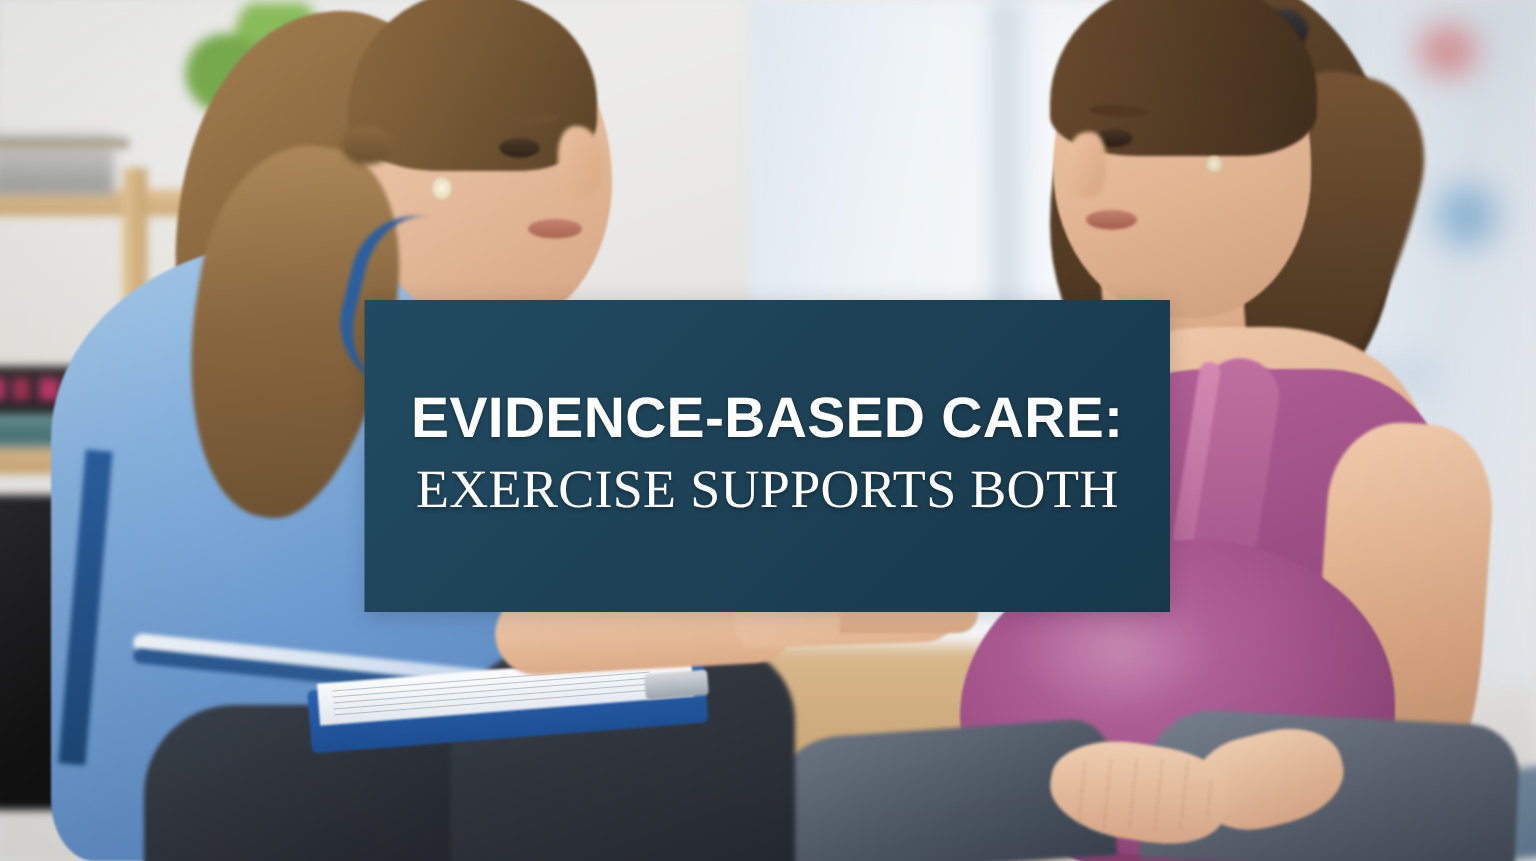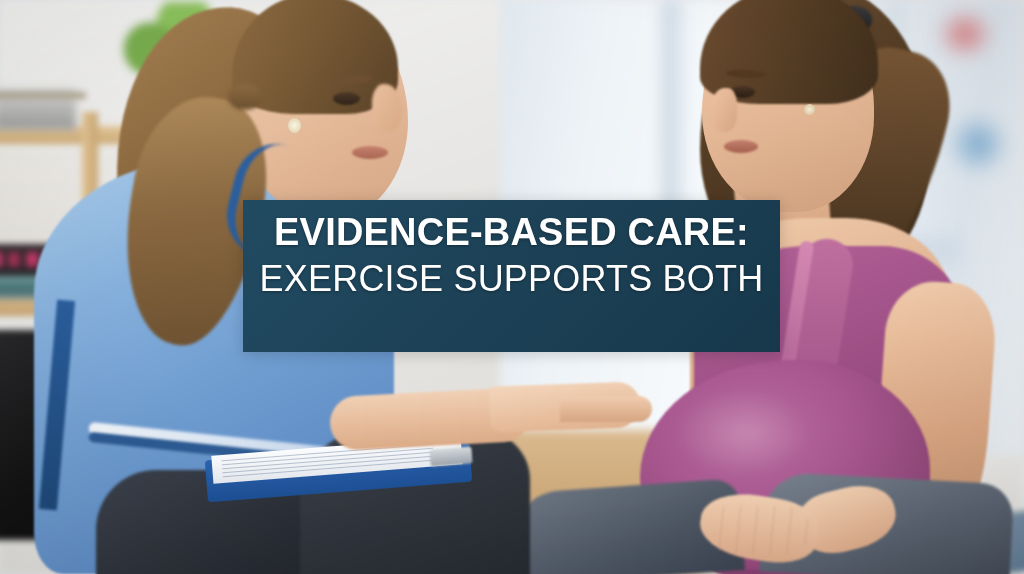--- a/index.html
+++ b/index.html
@@ -448,44 +448,45 @@
   .vignette {
     left:0; top:0; width:1024px; height:574px;
     background:radial-gradient(ellipse at 50% 45%, rgba(0,0,0,0) 55%, rgba(0,0,0,.08) 100%);
     pointer-events:none;
   }
 
   
   #caption-overlay {
     position:absolute;
     left:243px; top:200px;
-    width:537px; height:152px;
+    width:537px; height:208px;
     background:linear-gradient(135deg,#214b62 0%, #1d4257 45%, #17384b 100%);
     display:flex; flex-direction:column;
-    align-items:center; 
+    align-items:center; justify-content:center;
     padding:12px 14px 16px;
     box-shadow:0 2px 14px rgba(0,0,0,.18);
   }
   .cap-line {
     color:#ffffff;
     text-align:center;
     letter-spacing:.2px;
     line-height:1.08;
     text-shadow:0 1px 3px rgba(0,0,0,.35);
     white-space:nowrap;
   }
   .cap-line-1 {
     font-weight:bold;
     font-size:38px;
     margin-bottom:3px;
   }
   .cap-line-2, .cap-line-3 {
     font-weight:normal;
     font-size:36px;
     margin-top:4px;
+    font-family:Liberation Serif, serif;
   }
 </style>
 </head>
 <body>
 
 <div id="stage">
 
   <div class="layer wall-left"></div>
   <div class="layer window-right"></div>
   <div class="layer win-mullion-a"></div>

